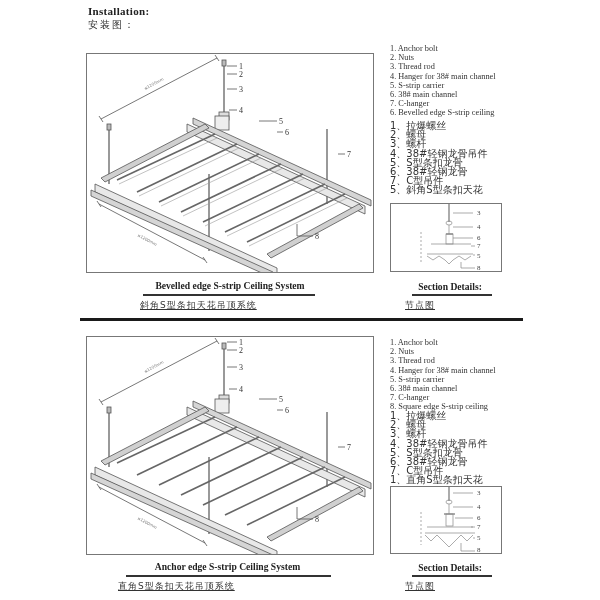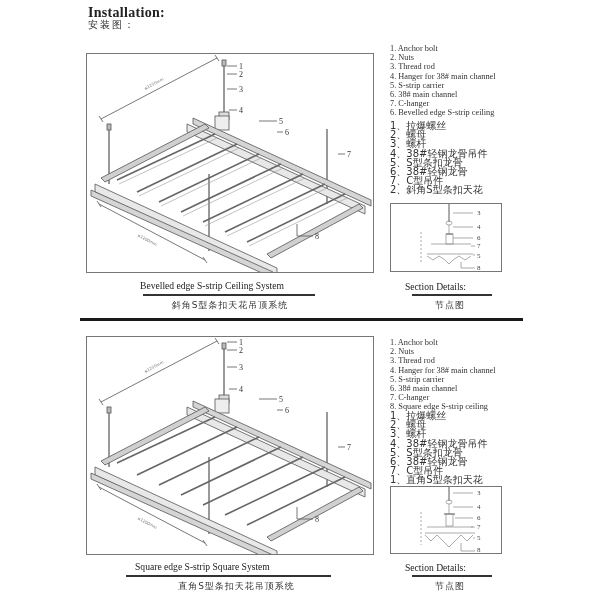--- a/index.html
+++ b/index.html
@@ -1,27 +1,27 @@
 <!DOCTYPE html>
 <html><head>
   <meta charset="utf-8">
   <style>
     html, body { margin: 0; padding: 0; background: #ffffff; }
     body { width: 600px; height: 600px; position: relative; overflow: hidden; font-family: "DejaVu Serif", serif; color: #222; }
     .abs { position: absolute; }
-    .heading-en { left: 88px; top: 5px; font-family: "Liberation Serif", serif; font-weight: bold; font-size: 14px; letter-spacing: 0.3px; color: #222; }
+    .heading-en { left: 88px; top: 5px; font-family: "Liberation Serif", serif; font-weight: bold; font-size: 11px; letter-spacing: 0.3px; color: #222; }
     .heading-zh { left: 88px; top: 18px; font-family: Liberation Sans, sans-serif; font-size: 10px; color: #333; letter-spacing: 2px; }
     .drawing-box { border: 1px solid #777; background: #fff; }
     .drawing-box svg { width: 100%; height: 100%; display: block; }
     .legend { font-family: Liberation Serif, serif; font-size: 8.3px; line-height: 9.2px; color: #333; }
     .legend-zh { font-family: "DejaVu Sans", sans-serif; font-size: 10px; line-height: 9.2px; color: #333; }
     .legend div, .legend-zh div { white-space: nowrap; }
-    .caption-en { font-family: "Liberation Serif", serif; font-weight: normal; font-size: 9.6px; color: #222; text-align: left; white-space: nowrap; }
+    .caption-en { font-family: "Liberation Serif", serif; font-weight: bold; font-size: 9.6px; color: #222; text-align: center; white-space: nowrap; }
     .caption-rule { height: 2px; background: #333; }
-    .caption-zh { font-family: "DejaVu Sans", sans-serif; font-size: 9px; color: #333; text-align: center; letter-spacing: 1px; white-space: nowrap; }
+    .caption-zh { font-family: "DejaVu Sans", sans-serif; font-size: 9px; color: #333; letter-spacing: 1px; white-space: nowrap; text-decoration: underline; }
     .separator { left: 80px; top: 318px; width: 443px; height: 3px; background: #1a1a1a; }
   </style>
 </head>
 <body>
 
 <div class="abs heading-en">Installation:</div>
 <div class="abs heading-zh">安装图：</div>
 
 <div class="abs drawing-box" style="left:86px; top:53px; width:286px; height:218px;">
   <svg viewBox="0 0 286 218">
@@ -110,21 +110,21 @@
   <div>6. Bevelled edge S-strip ceiling</div>
 </div>
 <div class="abs legend-zh" style="left:390px; top:121px;">
   <div>1、拉爆螺丝</div>
   <div>2、螺母</div>
   <div>3、螺杆</div>
   <div>4、38#轻钢龙骨吊件</div>
   <div>5、S型条扣龙骨</div>
   <div>6、38#轻钢龙骨</div>
   <div>7、C型吊件</div>
-  <div>2、斜角S型条扣天花</div>
+  <div>5、斜角S型条扣天花</div>
 </div>
 
 <div class="abs drawing-box" style="left:390px; top:203px; width:110px; height:67px;">
   <svg viewBox="0 0 110 67">
     <g stroke="#888" fill="none" stroke-width="0.7">
       <line x1="58" y1="0" x2="58" y2="18" stroke-width="1.4"></line>
       <ellipse cx="58" cy="19" rx="3" ry="2"></ellipse>
       <line x1="58" y1="21" x2="58" y2="30"></line>
       <rect x="55" y="30" width="7" height="10"></rect>
       <line x1="55" y1="30" x2="62" y2="30" stroke-width="1.4"></line>
@@ -265,19 +265,19 @@
       <text x="86" y="8">3</text>
       <text x="86" y="22">4</text>
       <text x="86" y="33">6</text>
       <text x="86" y="42">7</text>
       <text x="86" y="53">5</text>
       <text x="86" y="65">8</text>
     </g>
   </svg>
 </div>
 
-<div class="abs caption-en" style="left:135px; top:561px; width:185px;">Square edge S-strip Square System</div>
+<div class="abs caption-en" style="left:135px; top:561px; width:185px;">Anchor edge S-strip Ceiling System</div>
 <div class="abs caption-rule" style="left:126px; top:575px; width:205px;"></div>
-<div class="abs caption-zh" style="left:144px; top:580px; width:185px;">直角S型条扣天花吊顶系统</div>
+<div class="abs caption-zh" style="left:118px; top:580px; width:185px;">直角S型条扣天花吊顶系统</div>
 
 <div class="abs caption-en" style="left:405px; top:562px; width:90px;">Section Details:</div>
 <div class="abs caption-rule" style="left:412px; top:575px; width:80px;"></div>
 <div class="abs caption-zh" style="left:405px; top:580px; width:90px;">节点图</div>
 
 </body></html>

